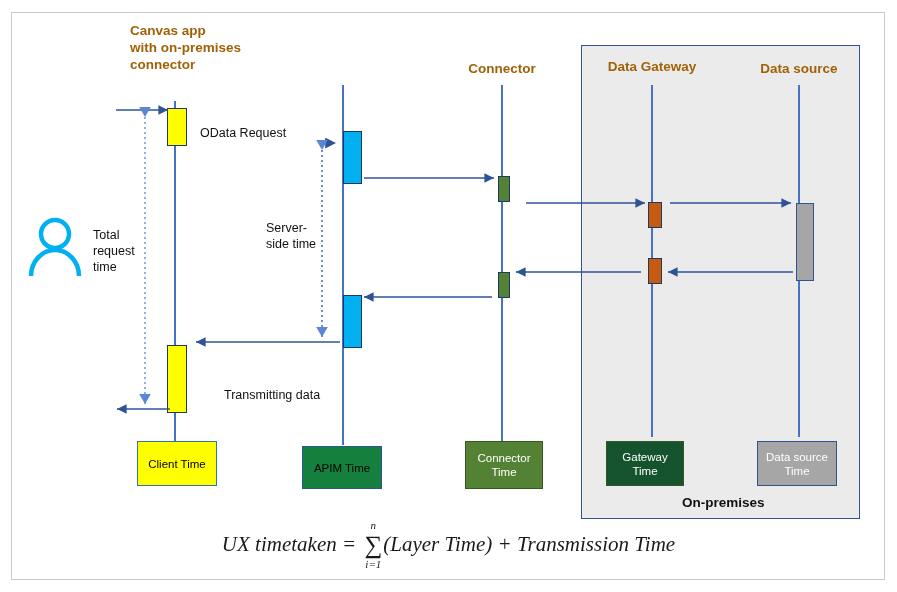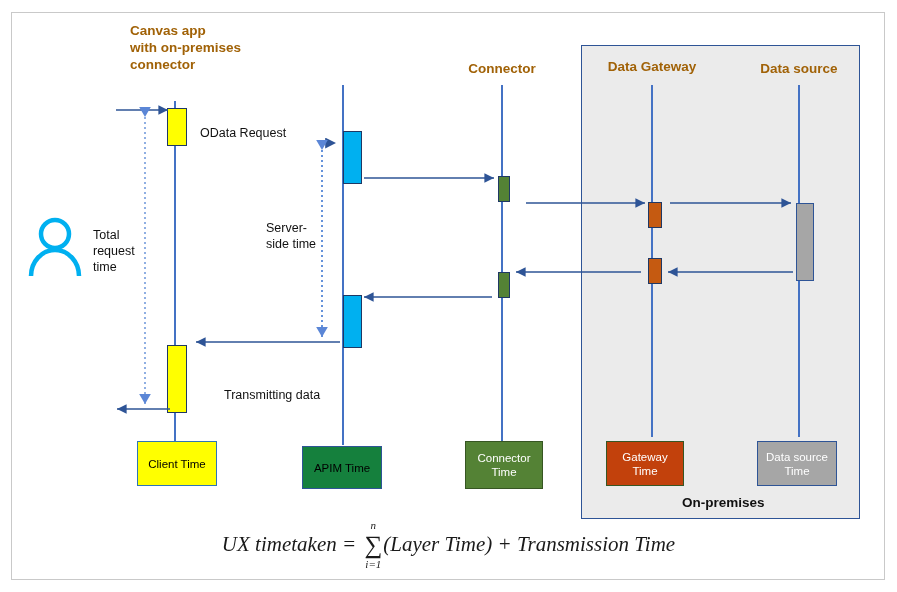--- a/index.html
+++ b/index.html
@@ -67,21 +67,21 @@
     align-items: center;
     justify-content: center;
     text-align: center;
     font-size: 11.5px;
     line-height: 14px;
     white-space: pre-line;
   }
   .lg-yellow { background: #ffff00; border: 1.6px solid #2e75b6; color: #000000; }
   .lg-blue   { background: #15803d; border: 1.6px solid #2e5496; color: #000000; }
   .lg-green  { background: #548235; border: 1.6px solid #375623; color: #ffffff; }
-  .lg-orange { background: #c2410c; border: 1.6px solid #375623; color: #ffffff; text-align: center; }
+  .lg-orange { background: #14532d; border: 1.6px solid #375623; color: #ffffff; text-align: center; }
   .lg-gray   { background: #a6a6a6; border: 1.6px solid #2e5496; color: #ffffff; }
 
   .msg-label {
     position: absolute;
     font-size: 12.5px;
     color: #111111;
     line-height: 16px;
     white-space: pre-line;
   }
   .onprem-label {

